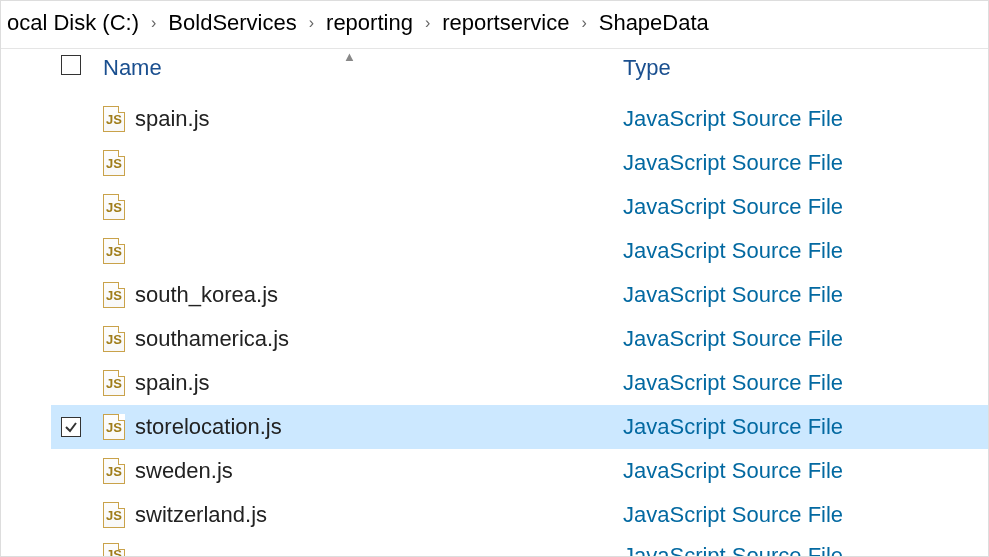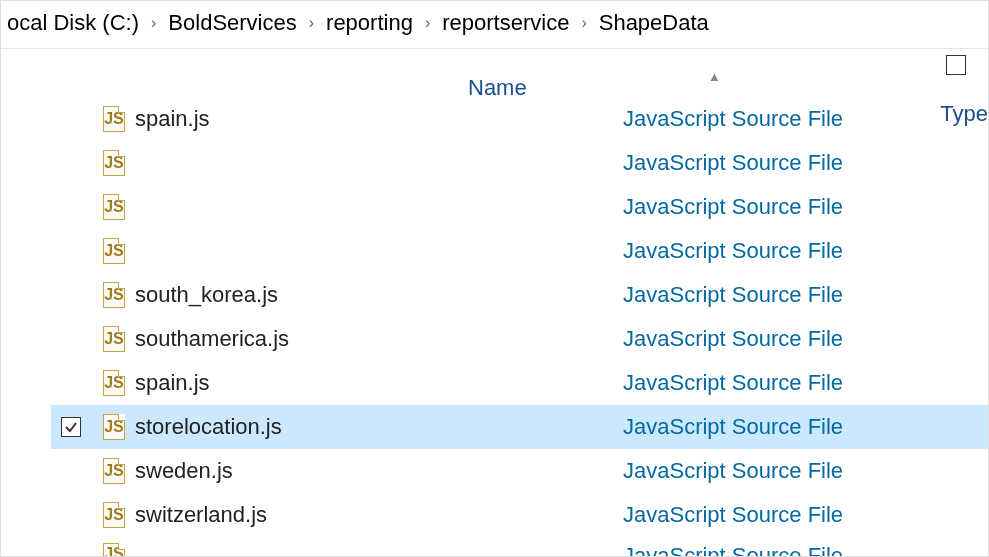--- a/index.html
+++ b/index.html
@@ -36,26 +36,25 @@
       color: #666;
       padding: 0 6px;
       font-size: 16px;
     }
     .content {
       padding-left: 50px;
       padding-top: 6px;
     }
     .header-row {
       display: flex;
-      align-items: flex-end;
+      align-items: flex-start;
       height: 42px;
       color: #1a4f8f;
       font-size: 22px;
       position: relative;
-      flex-direction: column;
     }
     .header-checkbox-col {
       width: 52px;
       display: flex;
       align-items: center;
       justify-content: flex-start;
       padding-left: 10px;
     }
     .header-name-col {
       width: 520px;
@@ -121,21 +120,21 @@
     }
     .js-icon {
       width: 22px;
       height: 26px;
       border: 1px solid #c9a24a;
       background: linear-gradient(#fdfdfd, #f8f8f8);
       position: relative;
       display: inline-flex;
       align-items: center;
       justify-content: center;
-      font-size: 16px;
+      font-size: 13px;
       font-weight: bold;
       color: #a07d1a;
       flex-shrink: 0;
     }
     .js-icon::before {
       content: "";
       position: absolute;
       top: -1px;
       right: -1px;
       width: 6px;

